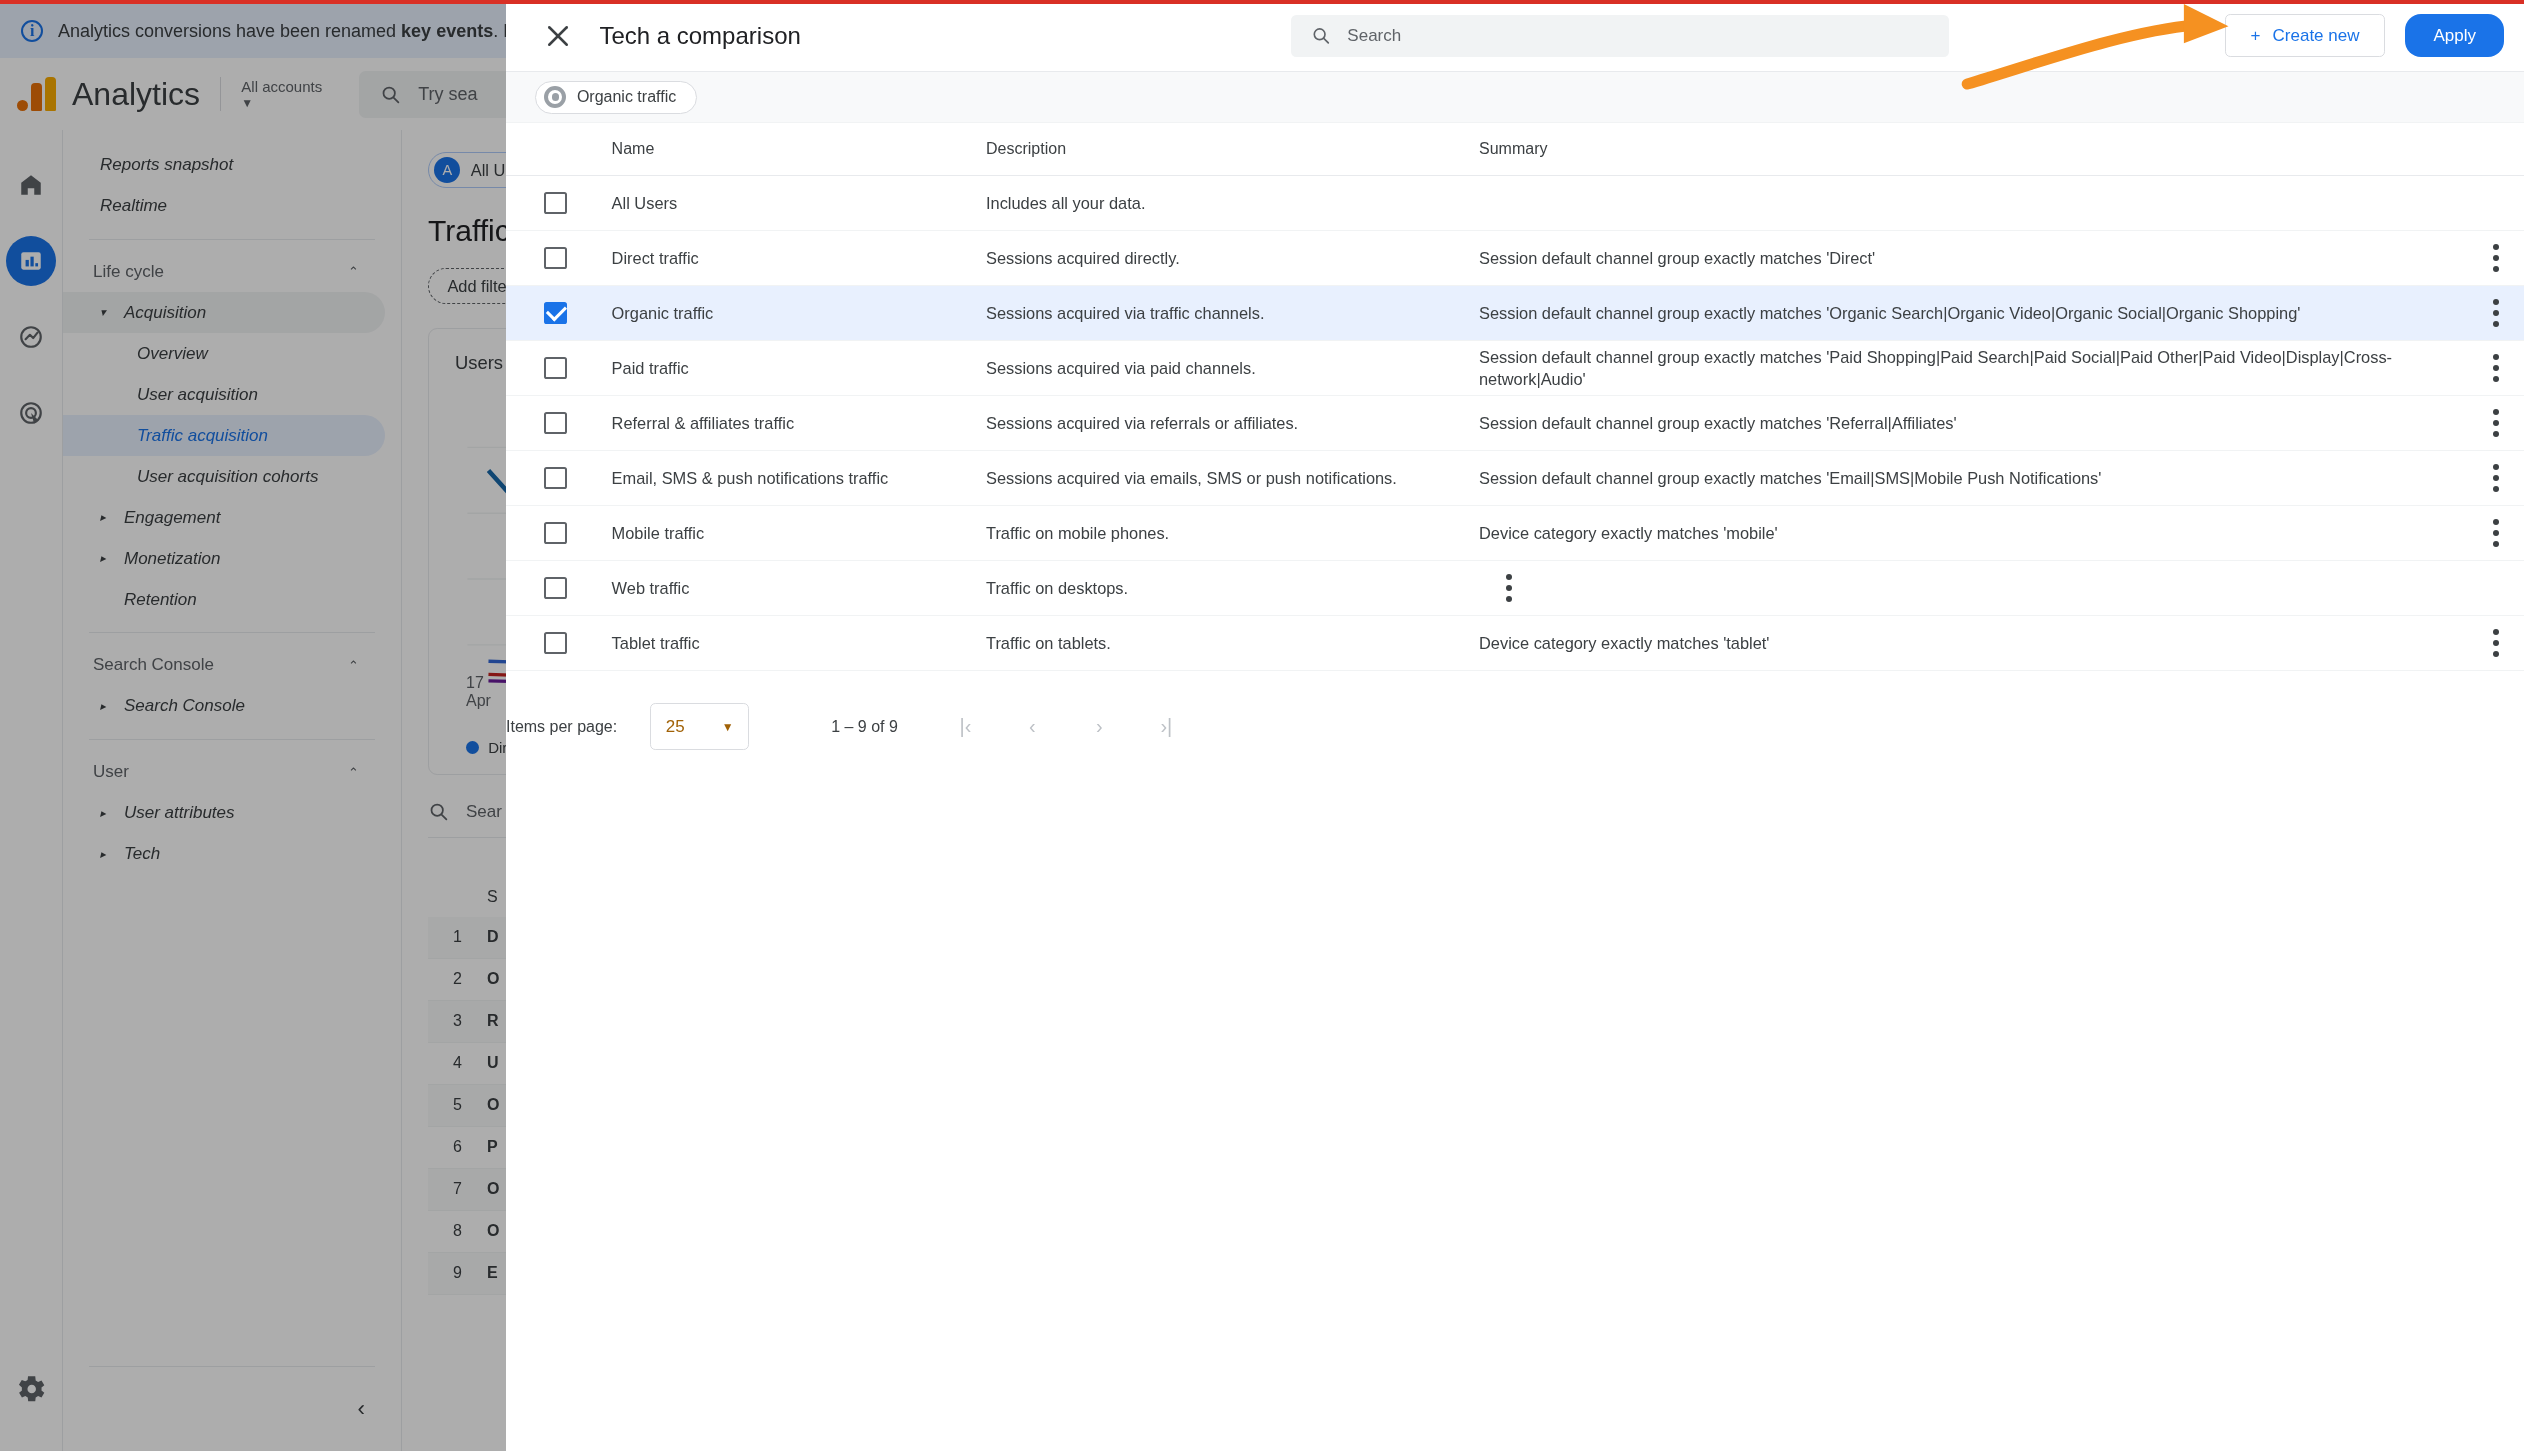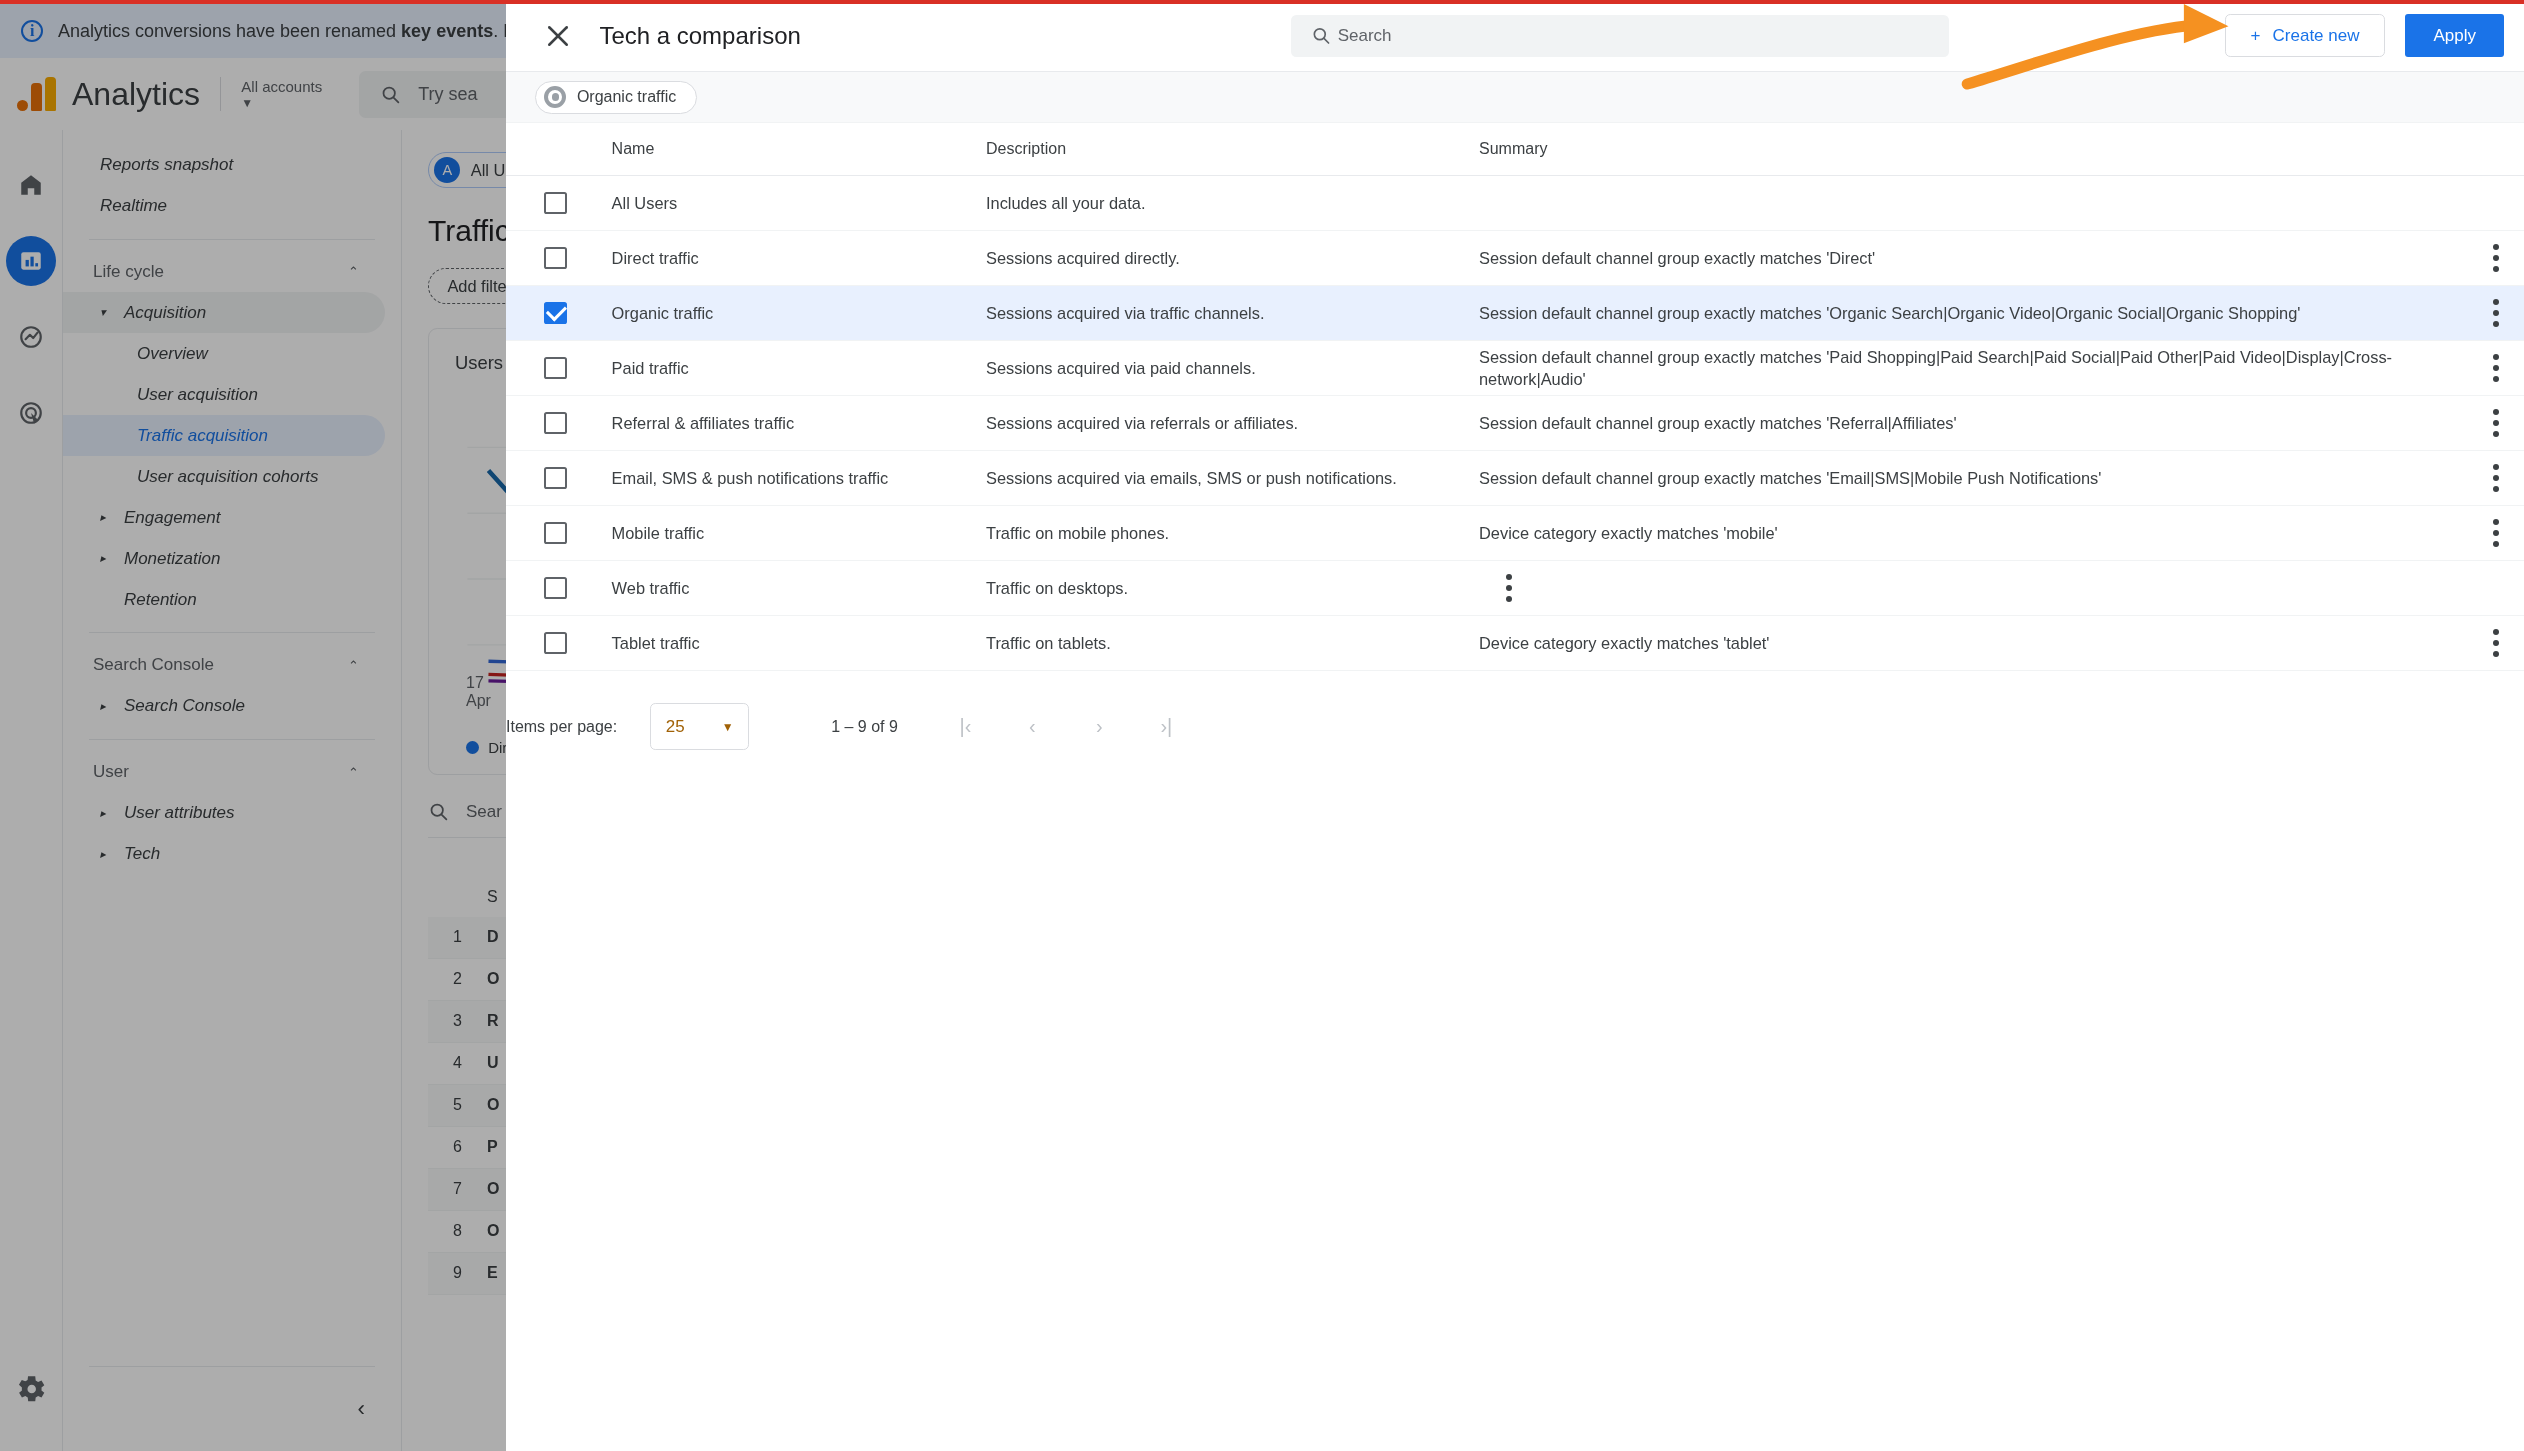--- a/index.html
+++ b/index.html
@@ -149,36 +149,36 @@
     background: #ffffff; z-index: 50;
   }
   .modal-header {
     height: 72px; display: flex; align-items: center; padding: 0 21px 0 33px;
     border-bottom: 0.7px solid #e8eaed; background: #fff;
   }
   .close-x { width: 38px; height: 38px; display: flex; align-items: center; justify-content: center; color: #3c4043; }
   .modal-title { font-size: 24px; color: #202124; margin-left: 22.4px; white-space: nowrap; }
   .modal-search {
     margin-left: auto; width: 658px; height: 42px; background: #f1f3f4;
-    border-radius: 5.3px; display: flex; align-items: center; padding: 0 20px; gap: 7px;
+    border-radius: 5.3px; display: flex; align-items: center; padding: 0 20px; gap: 17px;
     flex: 0 0 auto;
   }
   .modal-search input {
     border: none; background: transparent; outline: none;
     font-size: 17px; color: #3c4043; font-family: "Liberation Sans", sans-serif; width: 100%;
   }
   .modal-search input::placeholder { color: #5f6368; }
   .btn-create {
     margin-left: 276px; height: 43px; padding: 0 25px; border-radius: 5.3px;
     border: 0.7px solid #dadce0; background: #fff; color: #1a73e8;
     font-size: 17px; display: flex; align-items: center; gap: 12px; white-space: nowrap;
     flex: 0 0 auto;
   }
   .btn-apply {
-    margin-left: 20px; height: 43px; padding: 0 28px; border-radius: 3px;
+    margin-left: 20px; height: 43px; padding: 0 28px; border-radius: 16px;
     background: #1a73e8; color: #fff; font-size: 17px;
     display: flex; align-items: center; border: none; white-space: nowrap; flex: 0 0 auto;
   }
 
   .chips-bar {
     height: 51px; background: #f8f9fa; display: flex; align-items: center;
     padding-left: 29px; border-bottom: 0.7px solid #f1f3f4;
   }
   .chip-comp {
     display: inline-flex; align-items: center; gap: 10.5px;

